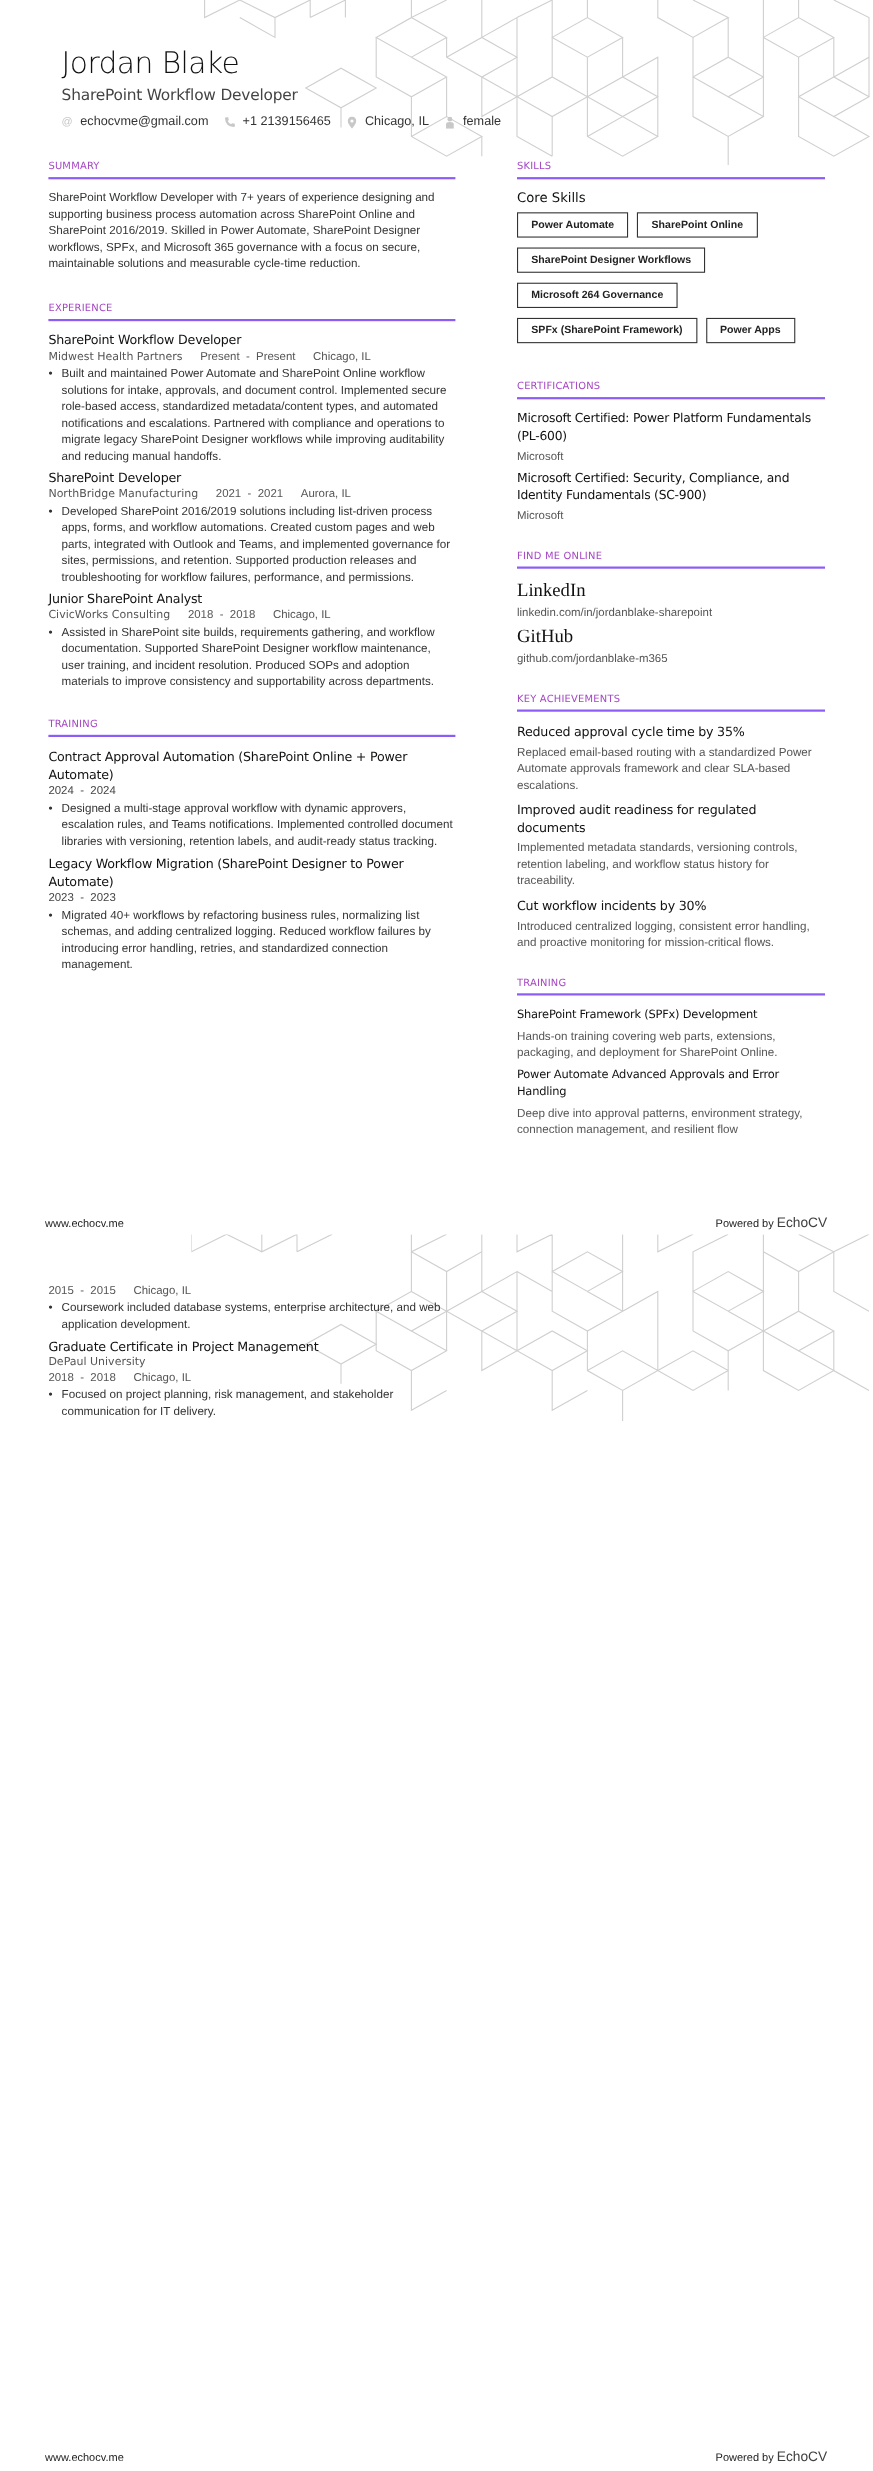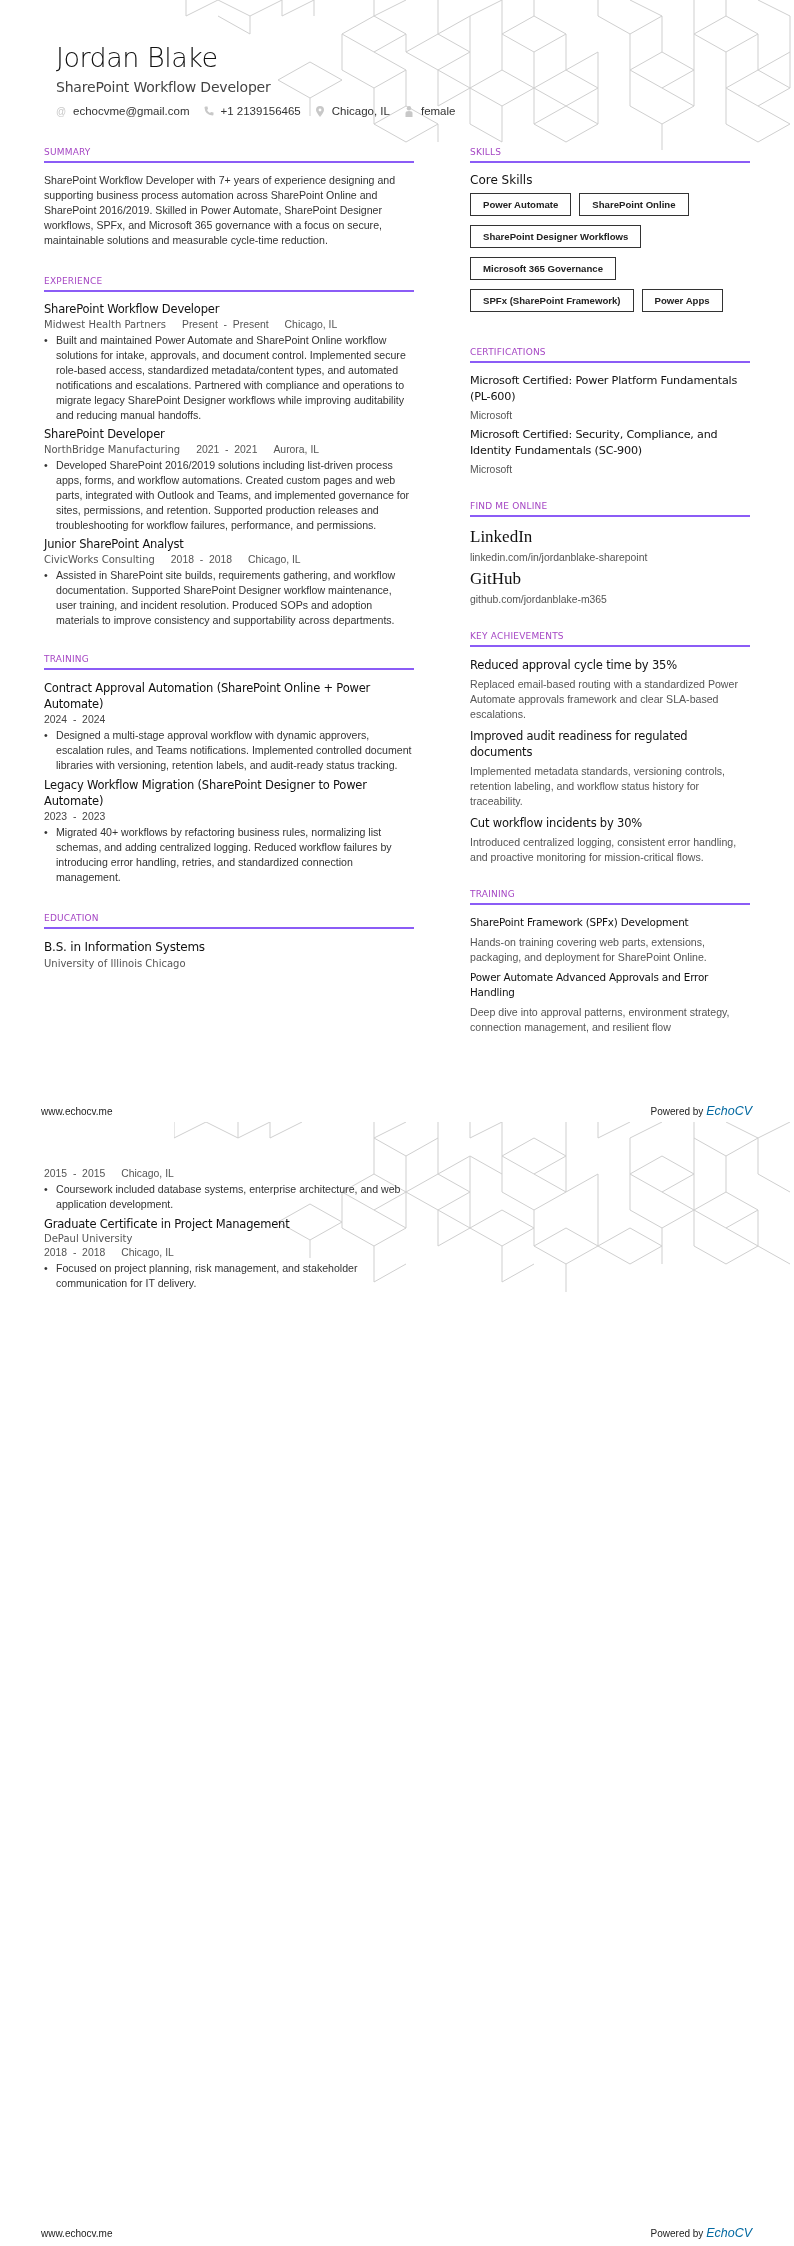--- a/index.html
+++ b/index.html
@@ -38,21 +38,21 @@
   .cert-title { font-family: "DejaVu Sans", sans-serif; font-size: 11.2px; color: #111; line-height: 16px; letter-spacing: -0.2px; }
   .cert-issuer { font-size: 10.4px; color: #555; margin: 5px 0 6px; }
   .online-label { font-family: Liberation Serif, serif; font-size: 17px; color: #111; margin-top: 2px; }
   .online-url { font-size: 10.4px; color: #555; margin: 5px 0 6px; }
   .ach-title { font-family: "DejaVu Sans", sans-serif; font-size: 11.5px; color: #111; line-height: 16px; letter-spacing: -0.2px; }
   .ach-desc { font-size: 10.6px; line-height: 15px; color: #555; margin: 4px 0 6px; }
   .train-title { font-family: "DejaVu Sans", sans-serif; font-size: 10.4px; color: #111; line-height: 15px; letter-spacing: -0.2px; }
   .train-desc { font-size: 10.6px; line-height: 15px; color: #555; margin: 5px 0 5px; }
 
   .footer { position: absolute; left: 41px; right: 42px; display: flex; justify-content: space-between; align-items: baseline; font-size: 10px; color: #222; }
-  .footer .brand { font-size: 12.5px; color: #0369a1; font-style: italic; }
+  .footer .brand { font-size: 12.5px; color: #404040; }
 </style>
 </head>
 <body>
 
 <div class="page page1">
   <svg class="pattern" viewBox="0 0 620 150" preserveAspectRatio="none">
     <g stroke="#cfcfcf" stroke-width="1" fill="none">
       <path d="M12,0 L12,16 L44,0 M44,0 L76,16 L108,0 M76,16 L76,34 L44,16 M108,0 L108,16 M140,0 L108,16 M140,0 L140,16"></path>
       <path d="M200,0 L200,16 L168,34 L200,52 L232,34 L200,16 L232,0 M232,34 L232,52 L264,70 L296,52 L264,34 L232,52 M264,0 L264,34 L296,16 L296,52 M296,16 L328,0 M328,0 L328,34 L360,16 L392,34 L360,52 L328,34 M360,16 L360,0"></path>
       <path d="M168,34 L168,70 L200,88 L232,70 L200,52 M200,88 L200,124 L232,142 L264,124 L232,106 L200,124 M232,70 L232,106 M264,70 L264,106 L296,88 L264,70 M296,52 L296,88 L328,106 L360,88 L328,70 L296,88 M328,34 L328,70 M360,52 L360,88 L392,106 L424,88 L392,70 L360,88 M392,34 L392,70 L424,52 L424,88"></path>
@@ -161,39 +161,32 @@
       <div style="margin-top:4px;">
         <div class="proj-title">Legacy Workflow Migration (SharePoint Designer to Power Automate)</div>
         <div class="proj-date" style="white-space:pre;">2023  -  2023</div>
         <div class="bullet">
             <span class="dot">•</span>
             <span>Migrated 40+ workflows by refactoring business rules, normalizing list schemas, and adding centralized logging. Reduced workflow failures by introducing error handling, retries, and standardized connection management.</span>
           </div>
       </div>
     </section>
 
-    <section style="margin-top:28px;">
-      <div class="sec-title">EDUCATION</div>
-      <div class="proj-title" style="font-size:12px;">B.S. in Information Systems</div>
-      <div class="job-meta">
-          <span class="company">University of Illinois Chicago</span>
-        </div>
-    </section>
   </div>
 
   <div class="col-right" style="top:147px;">
     <section>
       <div class="sec-title">SKILLS</div>
       <div class="sub-head">Core Skills</div>
       <div class="tags">
         <span class="tag">Power Automate</span>
         <span class="tag">SharePoint Online</span>
         <span class="tag">SharePoint Designer Workflows</span>
         <div style="flex-basis:100%;height:0;"></div>
-        <span class="tag">Microsoft 365 Governance</span>
+        <span class="tag">Microsoft 264 Governance</span>
         <div style="flex-basis:100%;height:0;"></div>
         <span class="tag">SPFx (SharePoint Framework)</span>
         <span class="tag">Power Apps</span>
       </div>
     </section>
 
     <section style="margin-top:26px;">
       <div class="sec-title">CERTIFICATIONS</div>
       <div class="cert-title">Microsoft Certified: Power Platform Fundamentals (PL-600)</div>
       <div class="cert-issuer">Microsoft</div>

